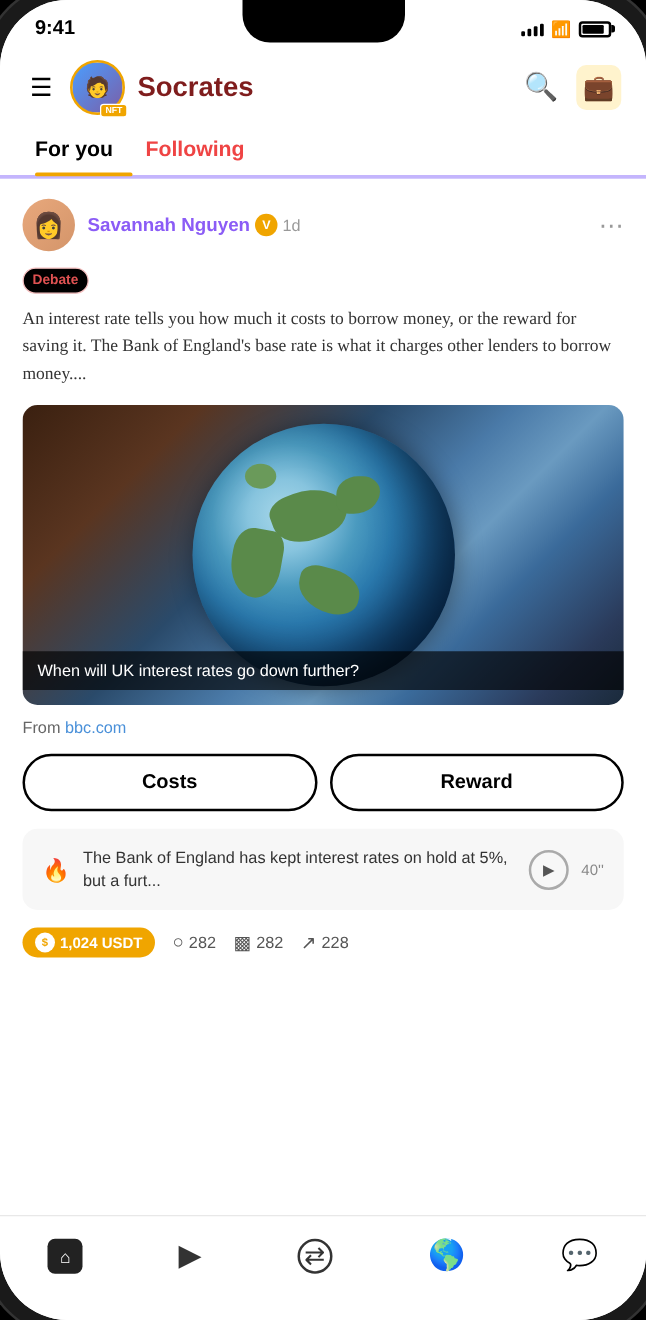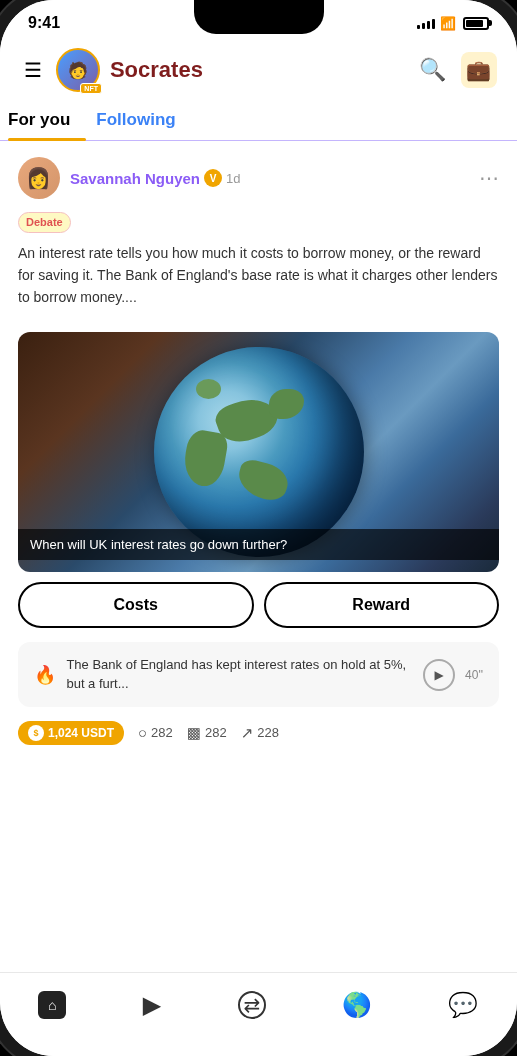--- a/index.html
+++ b/index.html
@@ -154,29 +154,29 @@
       background: #fff3cd;
       border-radius: 8px;
       display: flex;
       align-items: center;
       justify-content: center;
       font-size: 20px;
       cursor: pointer;
     }
     .tabs {
       display: flex;
-      padding: 0 8px;
-      background: #fff;
-      border-bottom: 1px solid #c4b5fd;
+      padding: 0 28px;
+      background: #fff;
+      border-bottom: 3px solid #c4b5fd;
     }
     .tab {
       padding: 8px 16px 10px 0;
       font-size: 17px;
       font-weight: 600;
-      color: #3b82f6;
+      color: #ef4444;
       cursor: pointer;
       margin-right: 10px;
       position: relative;
     }
     .tab.active {
       color: #000;
     }
     .tab.active::after {
       content: '';
       position: absolute;
@@ -246,35 +246,36 @@
       font-weight: 700;
       color: #000;
       margin-bottom: 10px;
       line-height: 1.4;
       display: flex;
       align-items: flex-start;
       flex-wrap: wrap;
       gap: 6px;
     }
     .debate-badge {
-      background: #fef9c3;
+      background: #000000;
       color: #e05252;
       font-size: 11px;
       font-weight: 700;
       padding: 2px 7px;
       border-radius: 12px;
       border: 1px solid #f5c0c0;
       white-space: nowrap;
       margin-top: 1px;
     }
     .post-excerpt {
       font-size: 14px;
       color: #333;
       line-height: 1.55;
-      margin-bottom: 24px;
+      margin-bottom: 14px;
+      font-family: Liberation Serif, serif;
     }
     .post-image-container {
       border-radius: 12px;
       overflow: hidden;
       margin-bottom: 10px;
       position: relative;
       height: 240px;
     }
     .post-image-bg {
       width: 100%;
@@ -552,20 +553,24 @@
               <div class="globe-land globe-land-1"></div>
               <div class="globe-land globe-land-2"></div>
               <div class="globe-land globe-land-3"></div>
               <div class="globe-land globe-land-4"></div>
               <div class="globe-land globe-land-5"></div>
             </div>
           </div>
           <div class="image-caption">When will UK interest rates go down further?</div>
         </div>
 
+        <div class="source-line">
+          <span>From</span>
+          <a class="source-link" href="#">bbc.com</a>
+        </div>
 
         <div class="debate-buttons">
           <button class="debate-btn">Costs</button>
           <button class="debate-btn">Reward</button>
         </div>
 
         <div class="audio-preview">
           <span class="fire-emoji">🔥</span>
           <span class="audio-text">The Bank of England has kept interest rates on hold at 5%, but a furt...</span>
           <div class="audio-play-btn">

